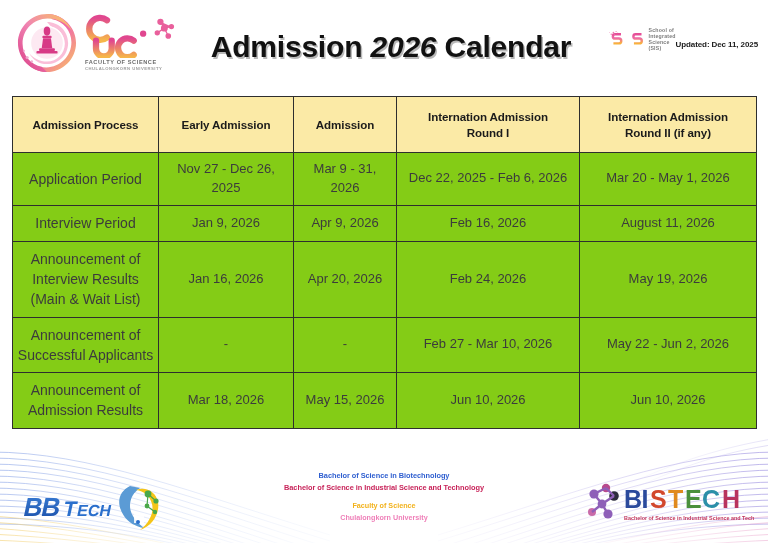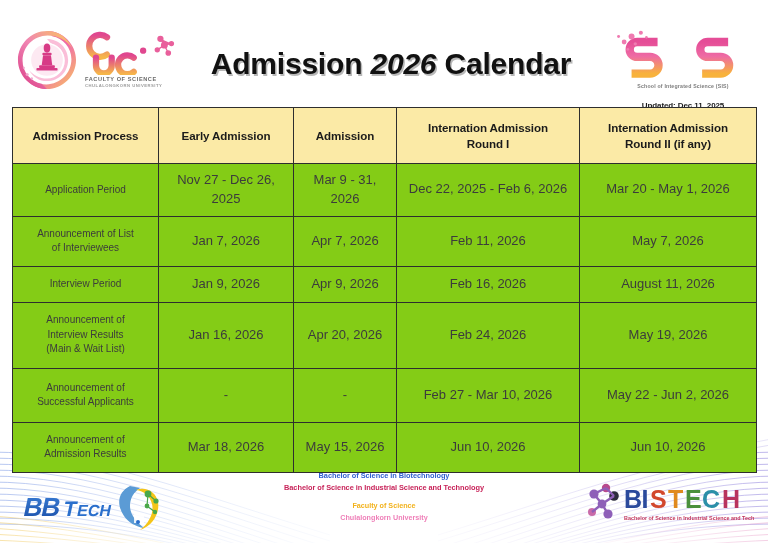--- a/index.html
+++ b/index.html
@@ -23,22 +23,21 @@
   }
 
   
   .header {
     position: relative;
     z-index: 3;
     height: 92px;
     display: flex;
     align-items: flex-start;
     justify-content: center;
-    padding: 12px 10px 0 14px;
-    margin-top: 11px;
+    padding: 6px 10px 0 14px;
   }
 
   
   .cu-logo {
     display: flex;
     align-items: center;
     gap: 5px;
     width: 160px;
     margin-top: 4px;
   }
@@ -73,21 +72,21 @@
     letter-spacing: -0.2px;
     text-shadow: 1.5px 1.5px 0 rgba(0,0,0,0.28);
     white-space: nowrap;
   }
   .title .ital { font-style: italic; }
 
   
   .sis-block {
     width: 150px;
     display: flex;
-    flex-direction: column;
+    flex-direction: row;
     align-items: center;
     padding-top: 6px;
   }
   .sis-mark { height: 52px; }
   .sis-sub {
     font-size: 5.2px;
     color: #7c7c7c;
     font-weight: 700;
     letter-spacing: 0.2px;
     margin-top: 2px;
@@ -133,21 +132,21 @@
   table.calendar thead th .rn {
     font-weight: 800;
   }
   table.calendar tbody td {
     font-size: 13px;
     line-height: 1.45;
     padding: 7px 4px;
     font-weight: 400;
   }
   table.calendar tbody td.process {
-    font-size: 10px;
+    font-size: 14px;
     margin-top: 44px;
   }
   .col-1 { width: 146px; }
   .col-2 { width: 135px; }
   .col-3 { width: 103px; }
   .col-4 { width: 183px; }
   .col-5 { width: 177px; }
 
   .r-h1 { height: 36px; }
   .r-h2 { height: 50px; }
@@ -401,30 +400,20 @@
     <tbody>
       <tr class="r-h1">
         <td class="process">
           <span>Application Period</span>
         </td>
         <td>Nov 27 - Dec 26, 2025</td>
         <td>Mar 9 - 31, 2026</td>
         <td>Dec 22, 2025 - Feb 6, 2026</td>
         <td>Mar 20 - May 1, 2026</td>
       </tr>
-      <tr class="r-h2">
-        <td class="process">
-          <span>Announcement of List</span><br>
-          <span>of Interviewees</span>
-        </td>
-        <td>Jan 7, 2026</td>
-        <td>Apr 7, 2026</td>
-        <td>Feb 11, 2026</td>
-        <td>May 7, 2026</td>
-      </tr>
       <tr class="r-h3">
         <td class="process">
           <span>Interview Period</span>
         </td>
         <td>Jan 9, 2026</td>
         <td>Apr 9, 2026</td>
         <td>Feb 16, 2026</td>
         <td>August 11, 2026</td>
       </tr>
       <tr class="r-h4">

